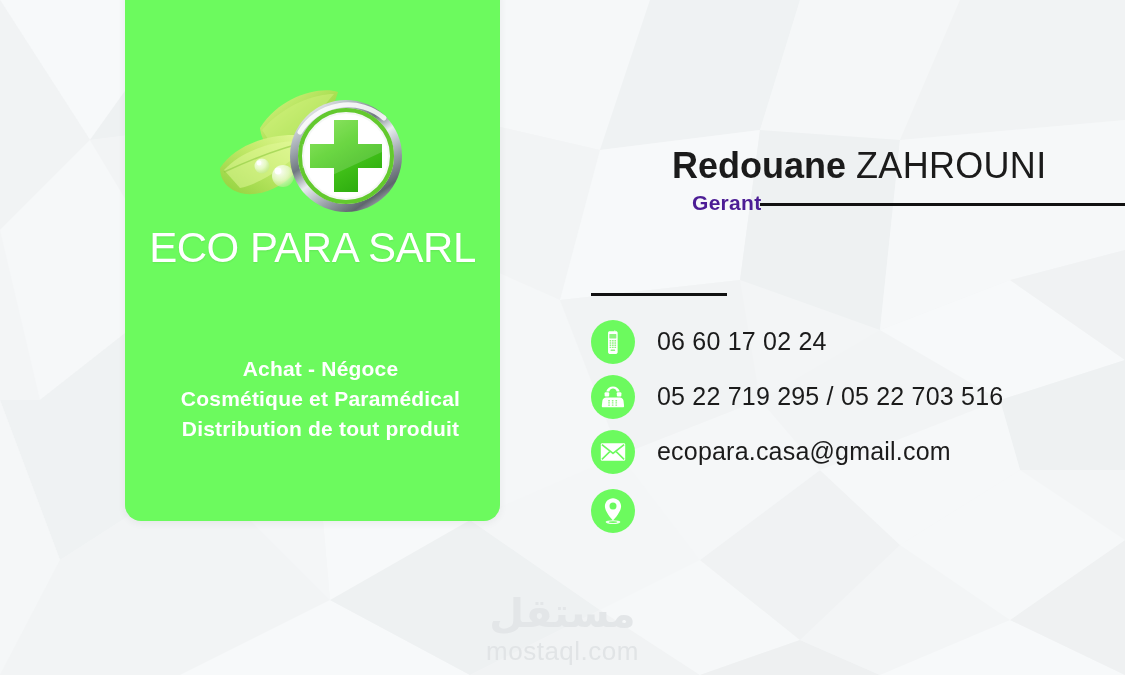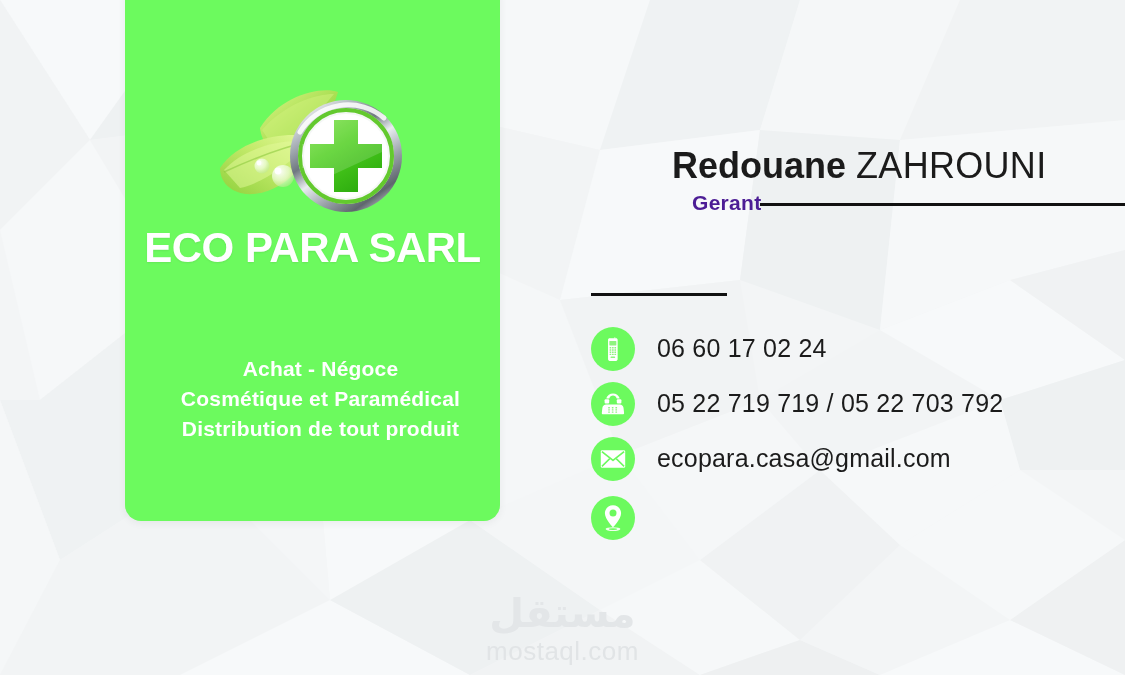--- a/index.html
+++ b/index.html
@@ -45,21 +45,21 @@
   #logo-svg { display:block; }
 
   
   #company-name {
     position:absolute;
     left:0; top:232px;
     width:375px;
     text-align:center;
     color:#ffffff;
     font-size:42px;
-    font-weight:bold;
+    font-weight:normal;
     letter-spacing:-0.5px;
     text-shadow:0 1px 2px rgba(0,0,0,.08);
     white-space:nowrap;
   }
 
   
   #tagline {
     position:absolute;
     left:8px; top:362px;
     width:375px;
@@ -115,21 +115,20 @@
     width:136px; height:3px;
     background:#111111;
   }
 
   
   .contact-row {
     position:absolute;
     left:591px;
     display:flex;
     align-items:flex-start;
-    margin-top:7px;
   }
   #row-mobile  { top:320px; }
   #row-phone   { top:375px; }
   #row-email   { top:430px;text-align:center; }
   #row-address { top:489px; }
 
   .icon-badge {
     width:44px; height:44px;
     border-radius:50%;
     background:#6cfa5e;
@@ -349,21 +348,21 @@
             <rect x="15.4" y="15.0" width="1.7" height="1.4" rx="0.3"></rect>
             <rect x="8.2" y="17.2" width="1.7" height="1.4" rx="0.3"></rect>
             <rect x="11.8" y="17.2" width="1.7" height="1.4" rx="0.3"></rect>
             <rect x="15.4" y="17.2" width="1.7" height="1.4" rx="0.3"></rect>
             <rect x="8.2" y="19.4" width="1.7" height="1.4" rx="0.3"></rect>
             <rect x="11.8" y="19.4" width="1.7" height="1.4" rx="0.3"></rect>
             <rect x="15.4" y="19.4" width="1.7" height="1.4" rx="0.3"></rect>
           </g>
         </svg>
       </span>
-      <span class="contact-text">05 22 719 719 / 05 22 703 792</span>
+      <span class="contact-text">05 22 719 295 / 05 22 703 516</span>
     </div>
 
     <div class="contact-row" id="row-email">
       <span class="icon-badge">
         <svg width="26" height="20" viewBox="0 0 26 20">
           <rect x="0.8" y="1.2" width="24.4" height="17.6" rx="1.4" fill="#ffffff"></rect>
           <path d="M1.9 2.6 L13 11.3 L24.1 2.6" stroke="#6cfa5e" stroke-width="1.7" fill="none" stroke-linejoin="round"></path>
           <path d="M1.9 17.4 L9.8 9.6 M24.1 17.4 L16.2 9.6" stroke="#6cfa5e" stroke-width="1.5" fill="none"></path>
         </svg>
       </span>

